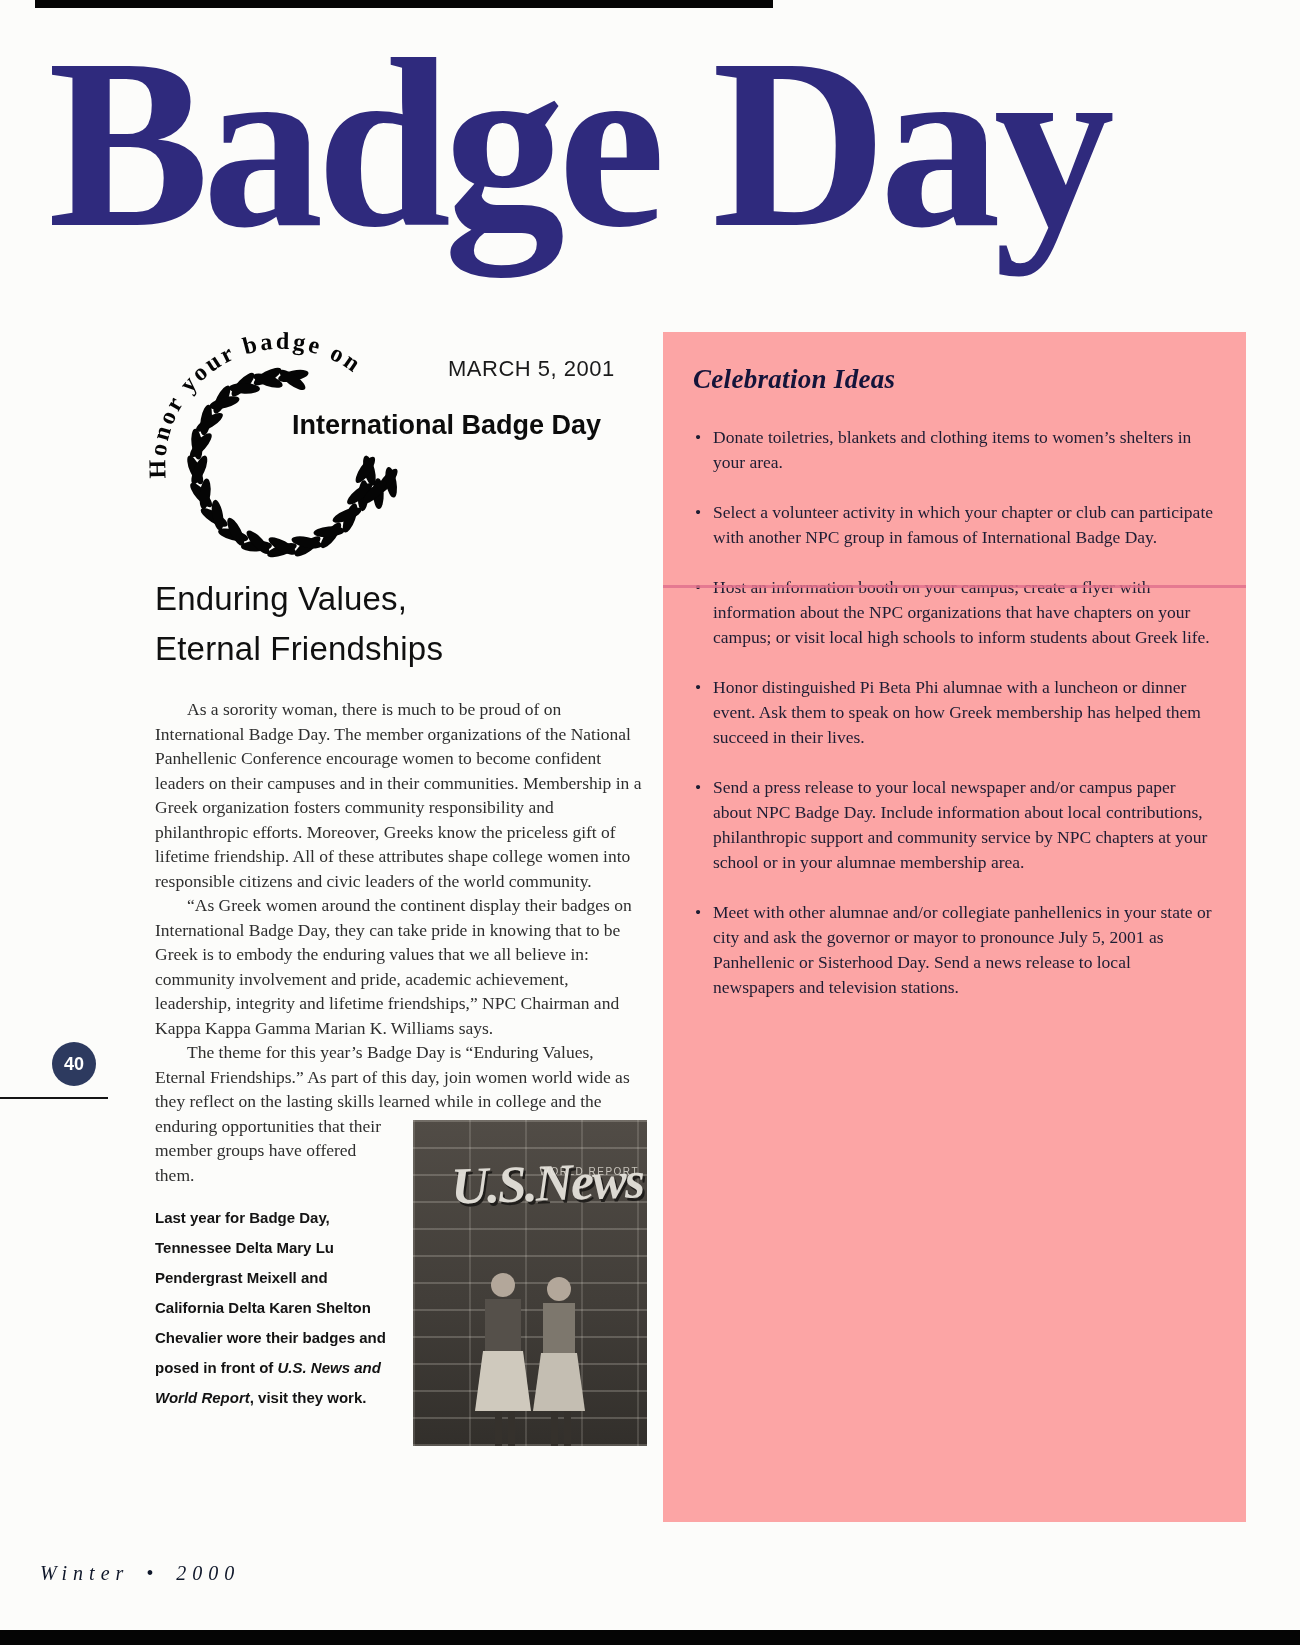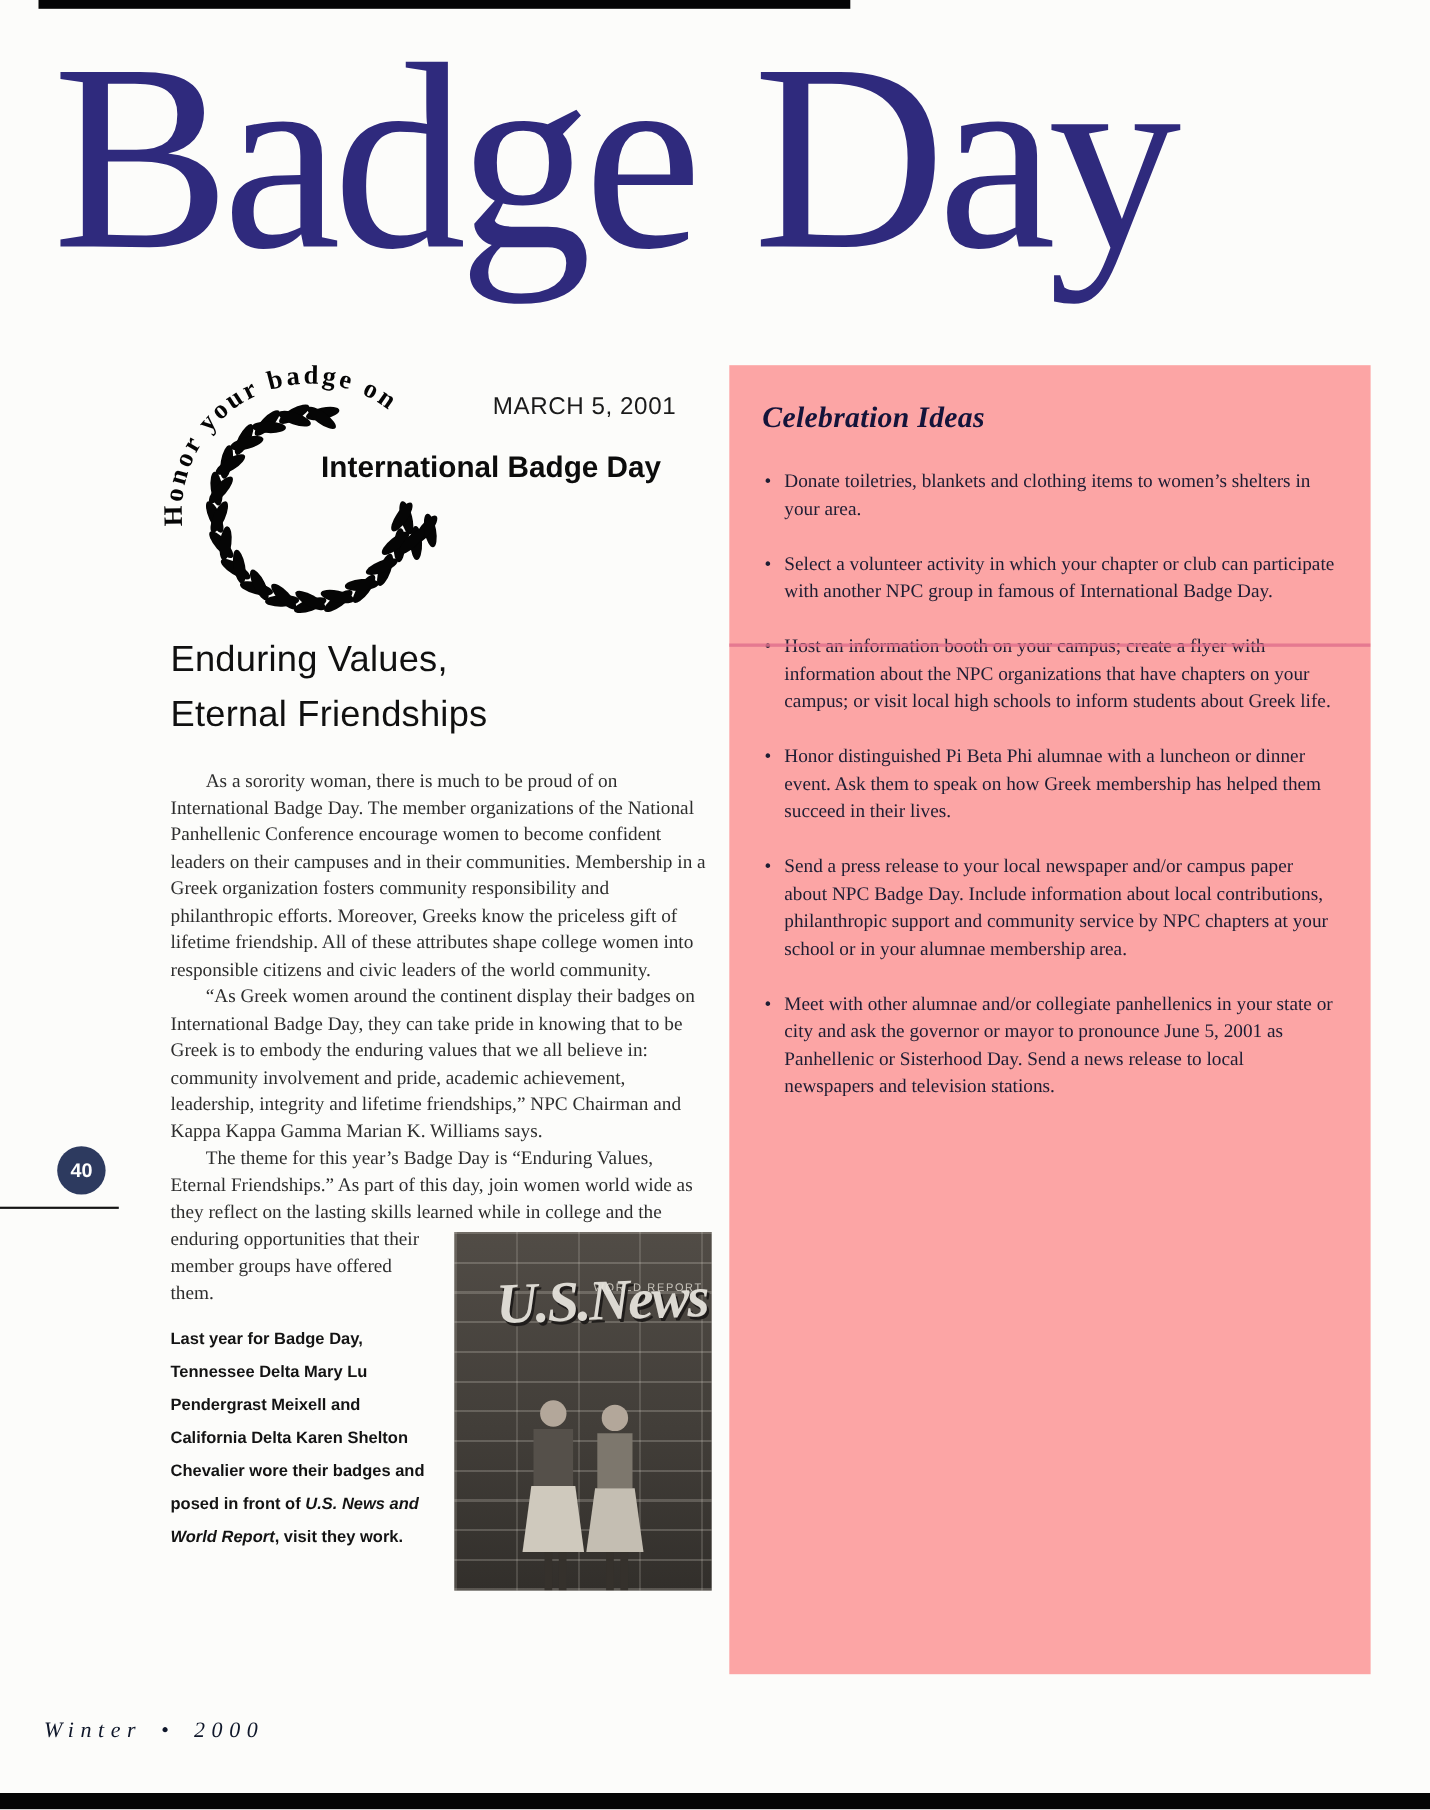--- a/index.html
+++ b/index.html
@@ -6,21 +6,21 @@
   .page {
     position:relative; width:1300px; height:1645px; margin:0 auto;
     background:#fcfcfa; overflow:hidden;
     font-family:"Liberation Serif", serif; color:#222;
   }
   .top-rule { position:absolute; top:0; left:35px; width:738px; height:8px; background:#050505; }
   .bottom-rule { position:absolute; bottom:0; left:0; width:1300px; height:15px; background:#050505; }
 
   .title {
     position:absolute; top:22px; left:48px; margin:0;
-    font-family:"Liberation Serif", serif; font-weight:400;
+    font-family:"Liberation Serif", serif; font-weight:700;
     font-size:242px; line-height:1; letter-spacing:-7px;
     color:#2f2a7d; white-space:nowrap;
   }
 
   .left-col { position:absolute; left:155px; top:300px; width:492px; }
 
   
   .logo { position:relative; height:268px; }
   .wreath { position:absolute; left:-8px; top:8px; width:290px; height:290px; }
   .logo-date {
@@ -180,21 +180,21 @@
   </div>
 
   <aside class="sidebar">
     <h3 class="sidebar-heading">Celebration Ideas</h3>
     <ul class="idea-list">
       <li><span>Donate toiletries, blankets and clothing items to women’s shelters in your area.</span></li>
       <li><span>Select a volunteer activity in which your chapter or club can participate with another NPC group in famous of International Badge Day.</span></li>
       <li><span>Host an information booth on your campus; create a flyer with information about the NPC organizations that have chapters on your campus; or visit local high schools to inform students about Greek life.</span><div class="pink-line"></div></li>
       <li><span>Honor distinguished Pi Beta Phi alumnae with a luncheon or dinner event. Ask them to speak on how Greek membership has helped them succeed in their lives.</span></li>
       <li><span>Send a press release to your local newspaper and/or campus paper about NPC Badge Day. Include information about local contributions, philanthropic support and community service by NPC chapters at your school or in your alumnae membership area.</span></li>
-      <li><span>Meet with other alumnae and/or collegiate panhellenics in your state or city and ask the governor or mayor to pronounce June 5, 2001 as Panhellenic or Sisterhood Day. Send a news release to local newspapers and television stations.</span></li>
+      <li><span>Meet with other alumnae and/or collegiate panhellenics in your state or city and ask the governor or mayor to pronounce July 5, 2001 as Panhellenic or Sisterhood Day. Send a news release to local newspapers and television stations.</span></li>
     </ul>
   </aside>
 
   <div class="page-badge">40</div>
   <div class="badge-rule"></div>
 
   <div class="footer">Winter • 2000</div>
 
   <div class="bottom-rule"></div>
 

